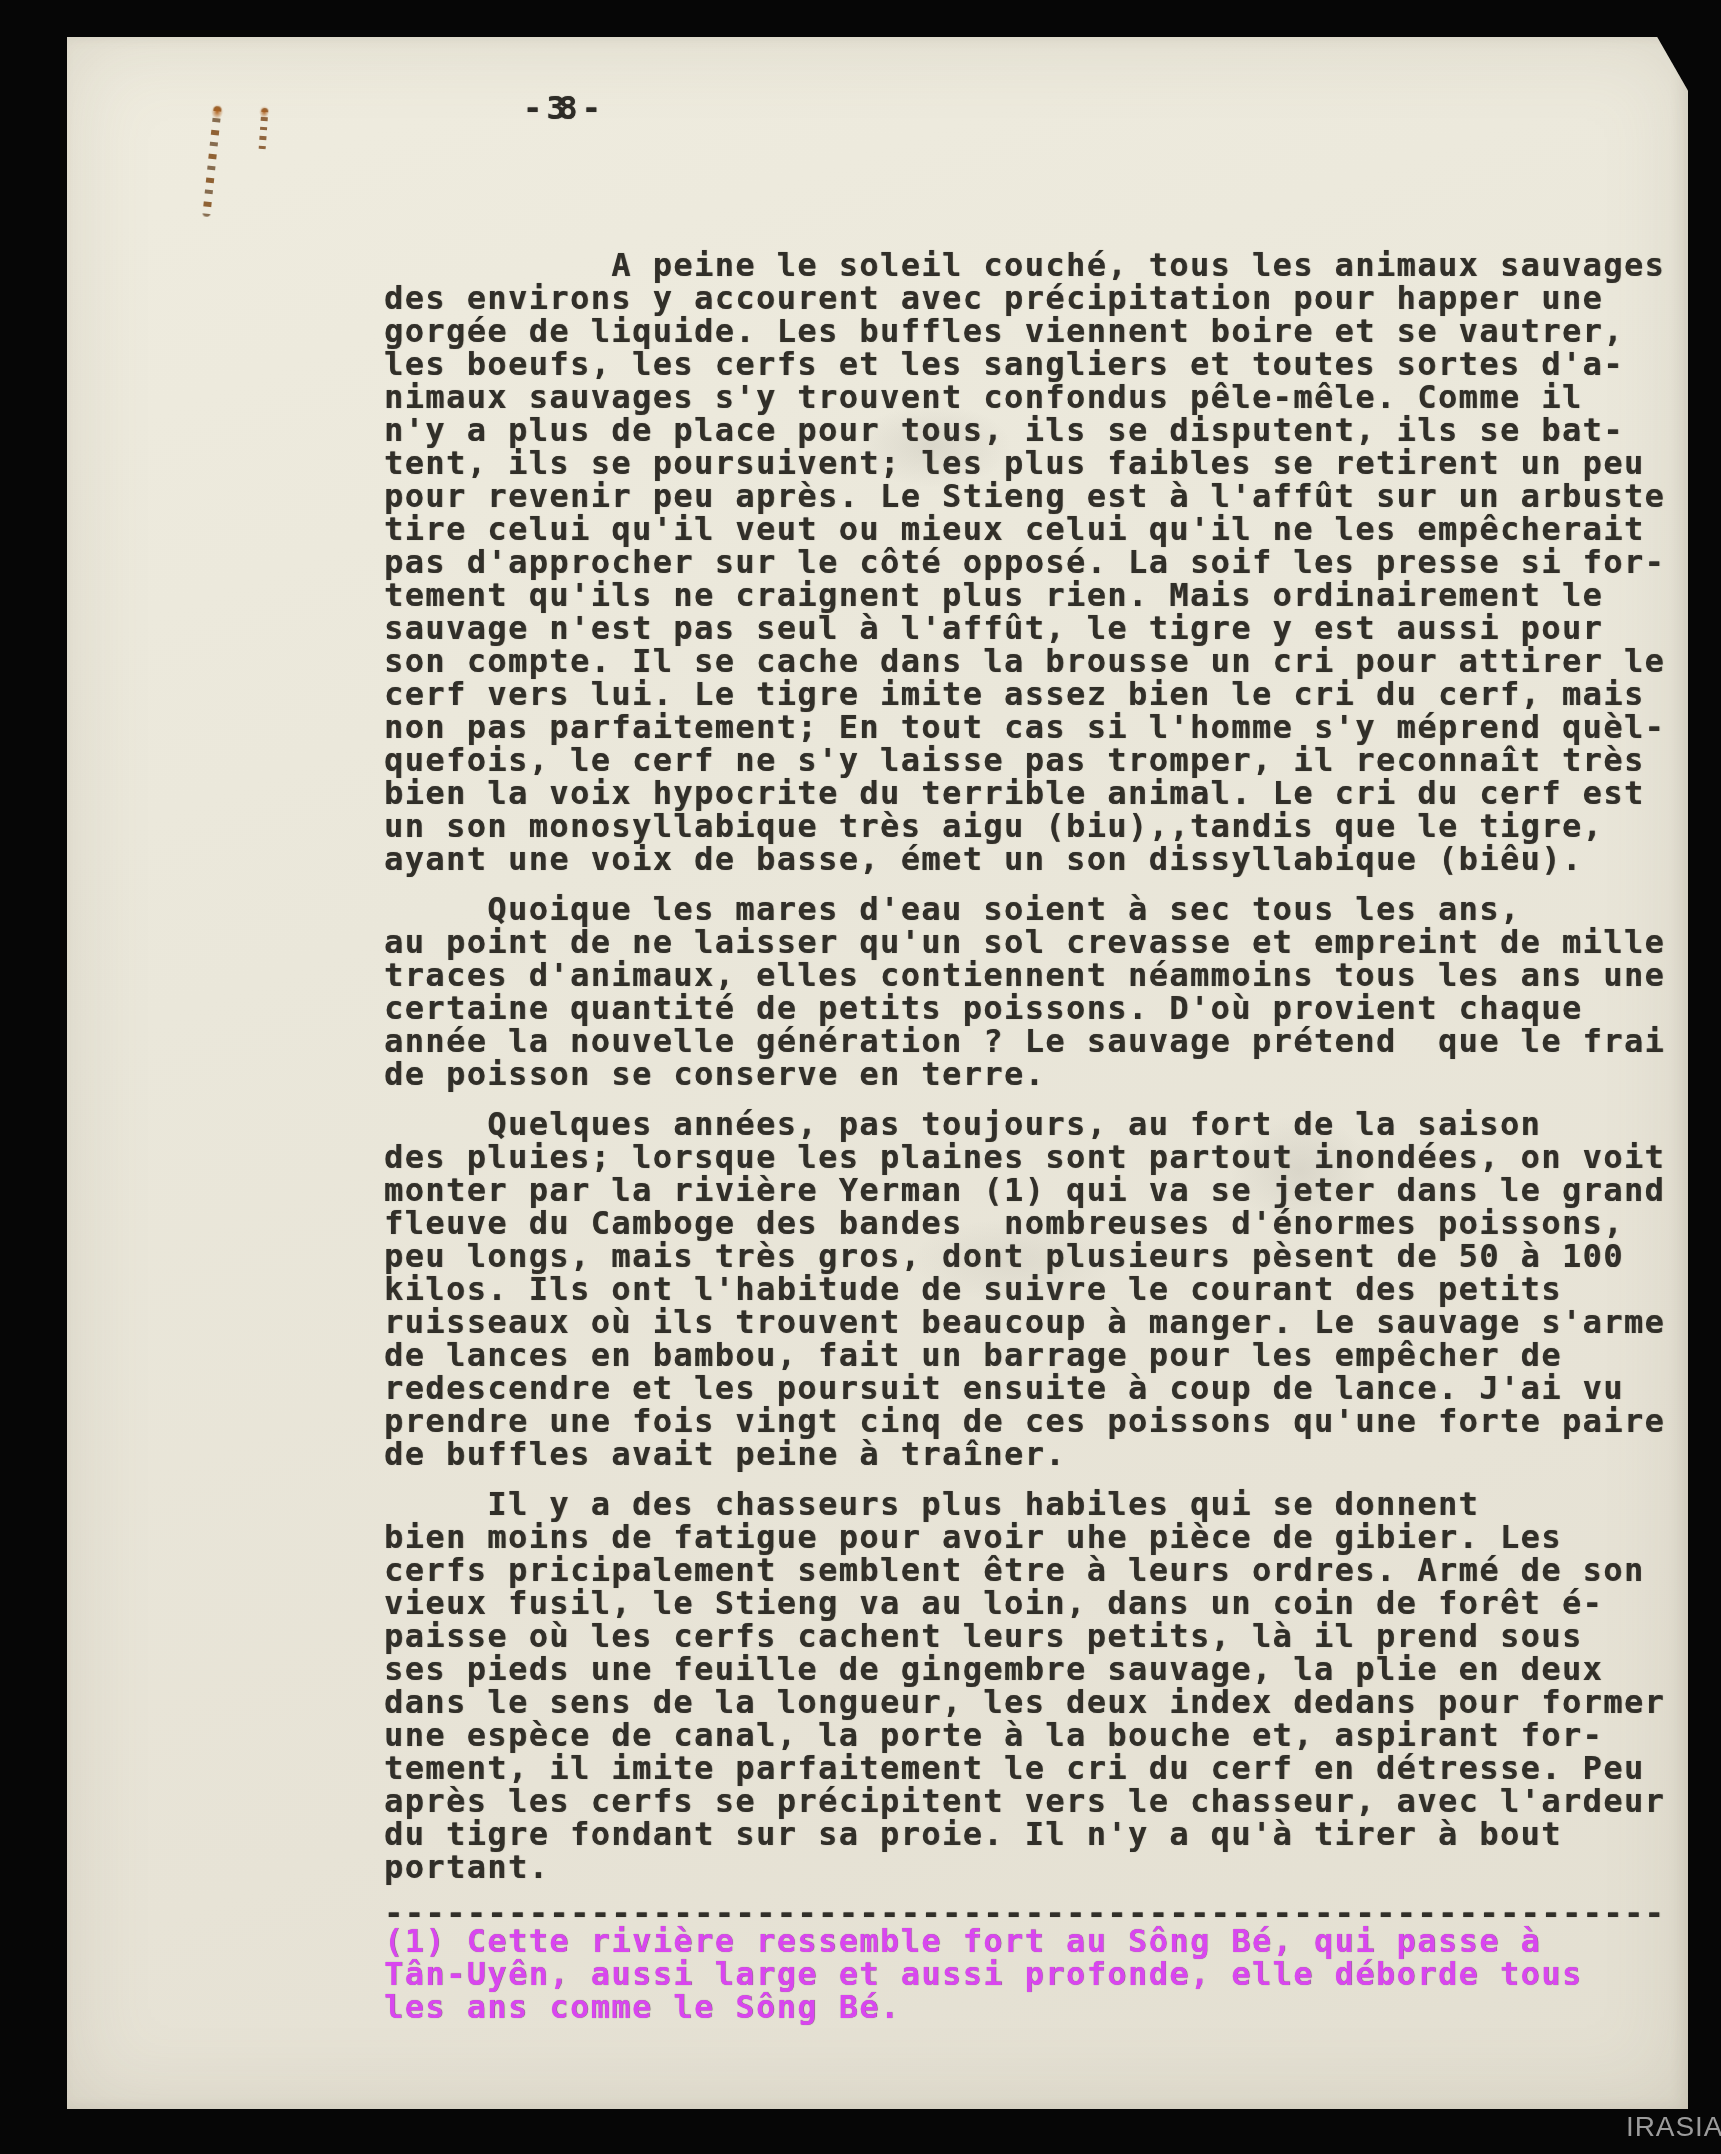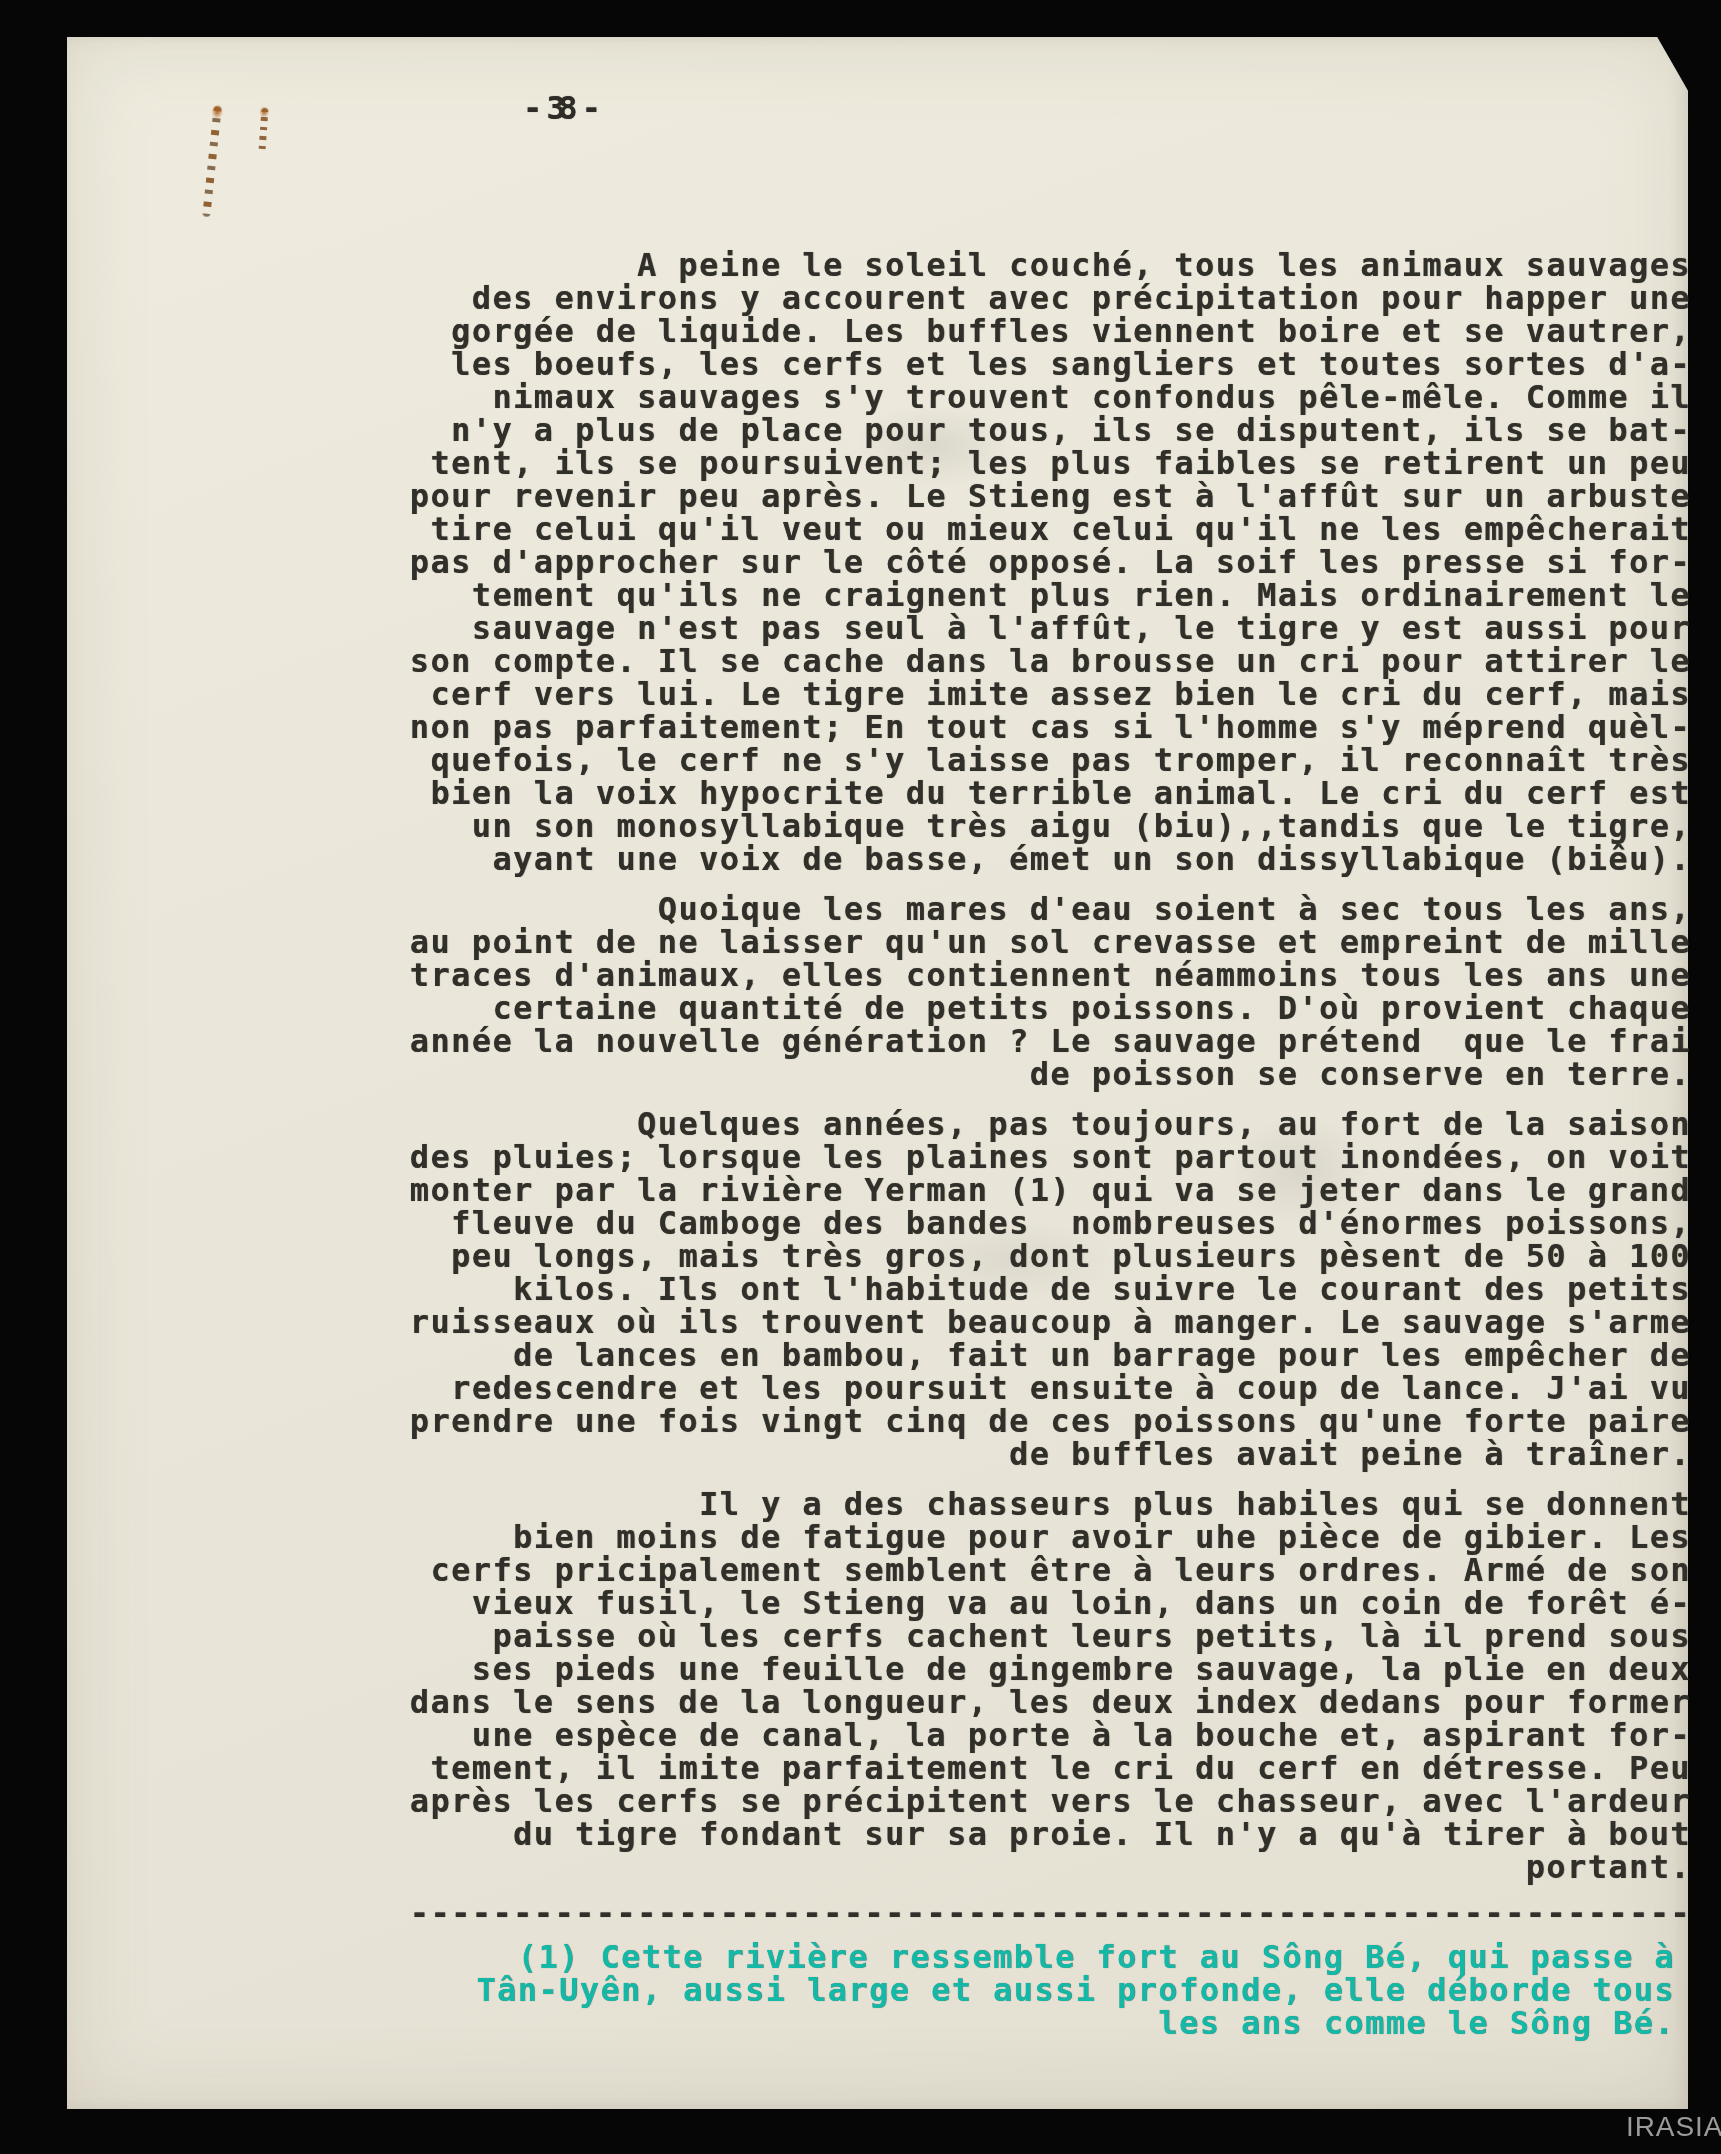--- a/index.html
+++ b/index.html
@@ -24,21 +24,20 @@
     font:bold 32px/34px "DejaVu Sans Mono", monospace;
     letter-spacing:-7.5px;
     color:#2e2c27;
     text-shadow:0 0 0.9px rgba(48,44,36,0.75);
     white-space:pre;
   }
   .textcol{
     position:absolute;
     left:384px;top:249px;
     width:1307px;
-    text-align:right;
   }
   .para{
     white-space:pre;
     font:bold 32px/33px "DejaVu Sans Mono", monospace;
     letter-spacing:1.4px;
     color:#312f29;
     text-shadow:0.4px 0.4px 0.8px rgba(52,48,40,0.65);
     margin:0 0 17px 0;
   }
   .sep{
@@ -46,23 +45,23 @@
     font:bold 32px/33px "DejaVu Sans Mono", monospace;
     letter-spacing:1.4px;
     color:#312f29;
     text-shadow:0.4px 0.4px 0.8px rgba(52,48,40,0.65);
     margin:-3.7px 0 -5.6px 0;
   }
   .footnote{
     white-space:pre;
     font:bold 32px/33px "DejaVu Sans Mono", monospace;
     letter-spacing:1.4px;
-    color:#14b8a6;
+    color:#d946ef;
     text-shadow:0.4px 0.4px 0.8px rgba(52,48,40,0.65);
-    margin:16px;
+    margin:0;
   }
   .watermark{
     position:absolute;
     left:1626px;top:2112px;
     font:28px/30px "Liberation Sans", sans-serif;
     color:#9b9b9b;
     letter-spacing:0.9px;
   }
   
   .stain-a{

